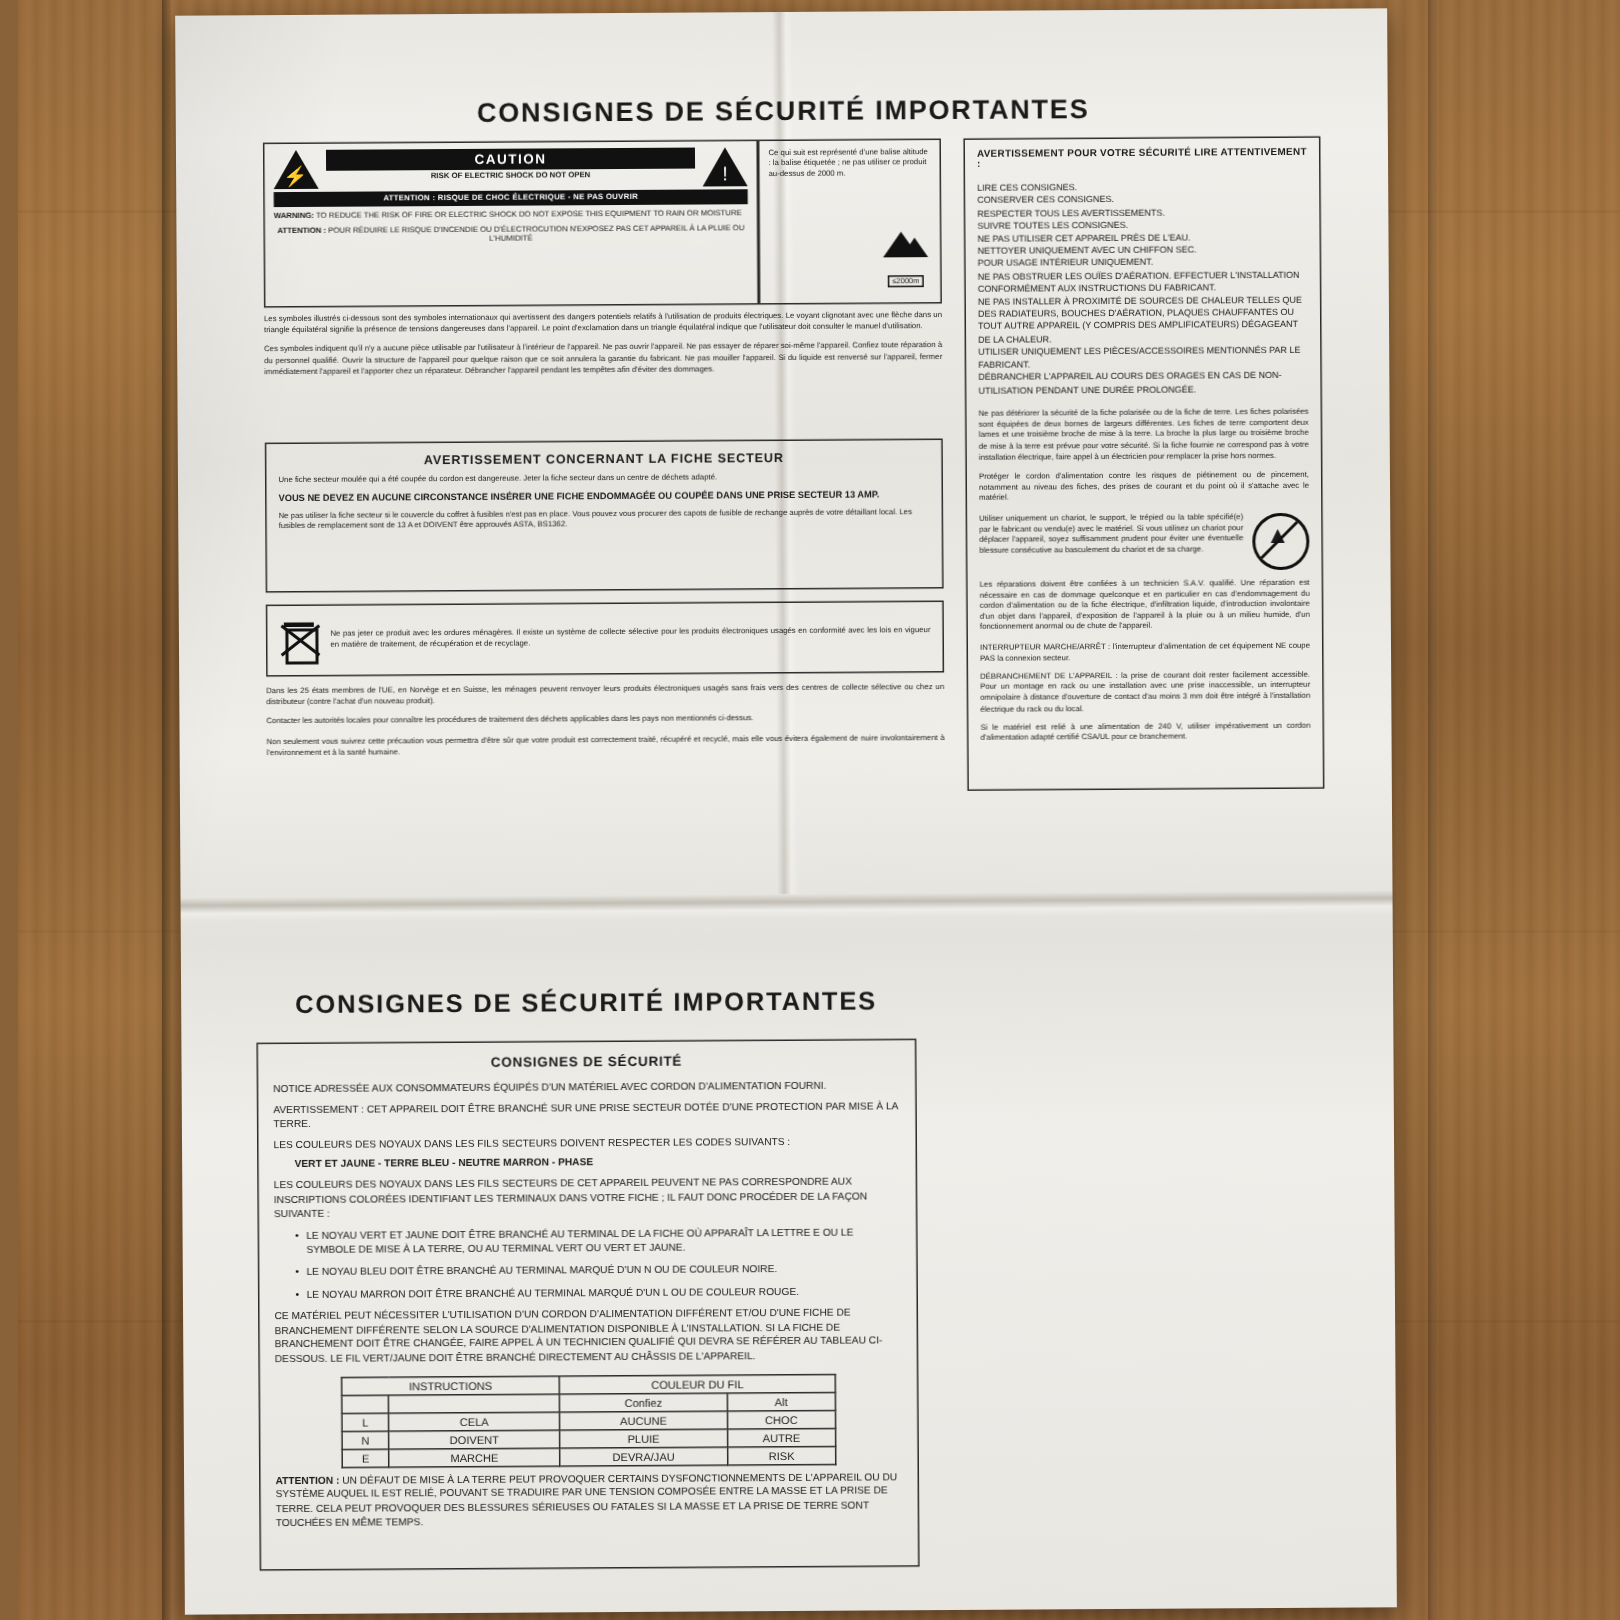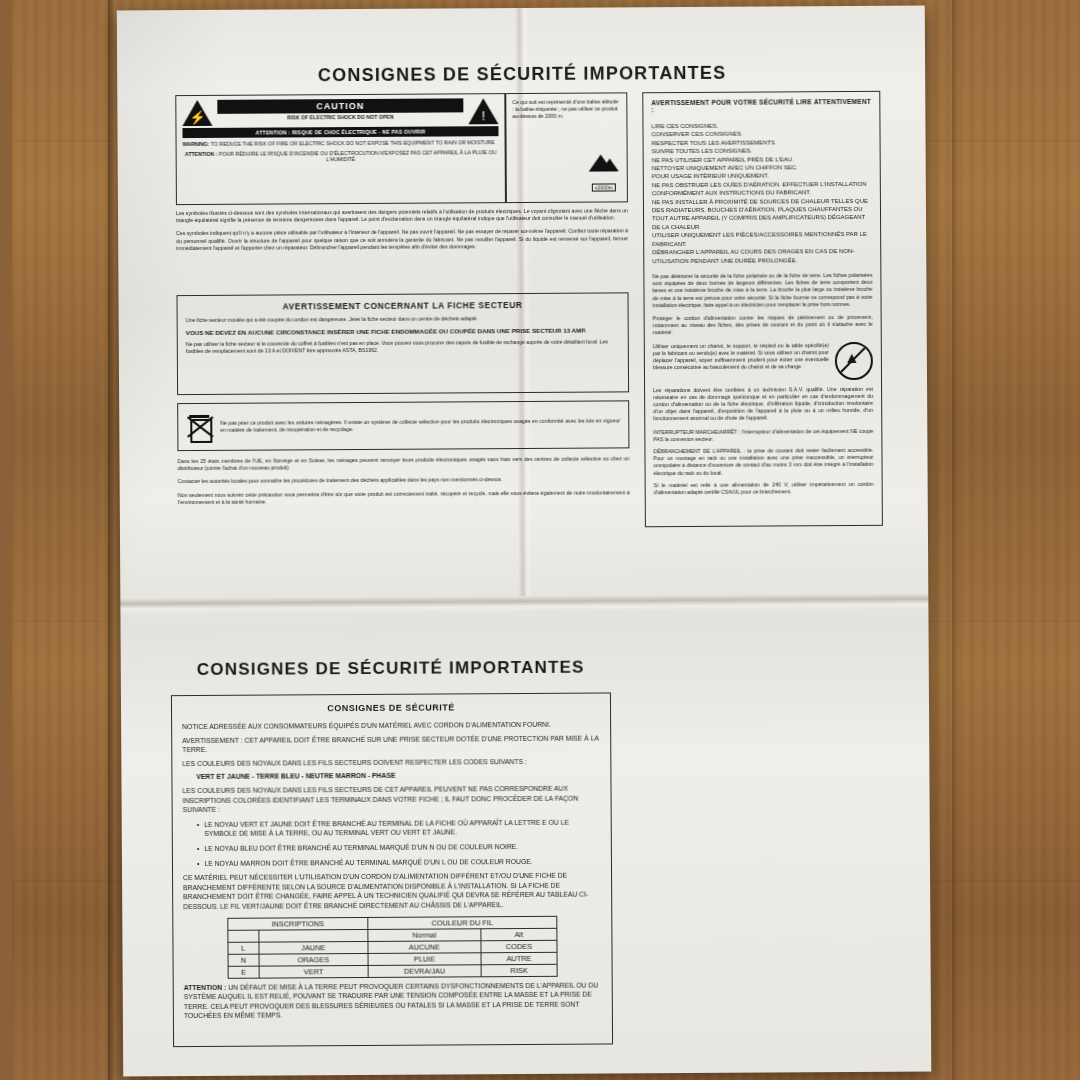--- a/index.html
+++ b/index.html
@@ -229,44 +229,44 @@
             <span class="tiny7">LE NOYAU MARRON DOIT ÊTRE BRANCHÉ AU TERMINAL MARQUÉ D'UN L OU DE COULEUR ROUGE.</span>
           </div>
         </div>
 
         <p class="tiny7">CE MATÉRIEL PEUT NÉCESSITER L'UTILISATION D'UN CORDON D'ALIMENTATION DIFFÉRENT ET/OU D'UNE FICHE DE BRANCHEMENT DIFFÉRENTE SELON LA SOURCE D'ALIMENTATION DISPONIBLE À L'INSTALLATION.  SI LA FICHE DE BRANCHEMENT DOIT ÊTRE CHANGÉE, FAIRE APPEL À UN TECHNICIEN QUALIFIÉ QUI DEVRA SE RÉFÉRER AU TABLEAU CI-DESSOUS. LE FIL VERT/JAUNE DOIT ÊTRE BRANCHÉ DIRECTEMENT AU CHÂSSIS DE L'APPAREIL.</p>
 
         <div style="width:330px;margin:6px auto 4px auto;">
           <table>
             <tbody>
                 <tr>
-              <th colspan="2">INSCRIPTIONS</th>
+              <th colspan="2">INSTRUCTIONS</th>
               <th colspan="2">COULEUR DU FIL</th>
             </tr>
             <tr>
               <td></td>
               <td></td>
-              <td>Normal</td>
+              <td>Confiez</td>
               <td>Alt</td>
             </tr>
             <tr>
               <td>L</td>
-              <td>JAUNE</td>
+              <td>CELA</td>
               <td>AUCUNE</td>
-              <td>CODES</td>
+              <td>CHOC</td>
             </tr>
             <tr>
               <td>N</td>
-              <td>ORAGES</td>
+              <td>DOIVENT</td>
               <td>PLUIE</td>
               <td>AUTRE</td>
             </tr>
             <tr>
               <td>E</td>
-              <td>VERT</td>
+              <td>MARCHE</td>
               <td>DEVRA/JAU</td>
               <td>RISK</td>
             </tr>
           </tbody>
             </table>
         </div>
 
         <p class="tiny7" style="margin-top:2px;">
           <span class="b">ATTENTION :</span>
           <span>UN DÉFAUT DE MISE À LA TERRE PEUT PROVOQUER CERTAINS DYSFONCTIONNEMENTS DE L'APPAREIL OU DU SYSTÈME AUQUEL IL EST RELIÉ, POUVANT SE TRADUIRE PAR UNE TENSION COMPOSÉE ENTRE LA MASSE ET LA PRISE DE TERRE. CELA PEUT PROVOQUER DES BLESSURES SÉRIEUSES OU FATALES SI LA MASSE ET LA PRISE DE TERRE SONT TOUCHÉES EN MÊME TEMPS.</span>

